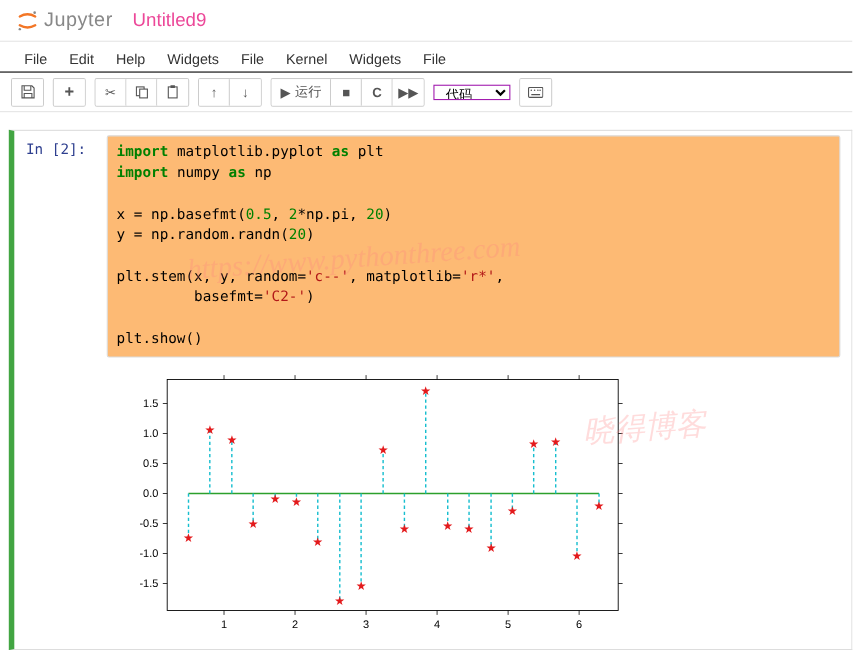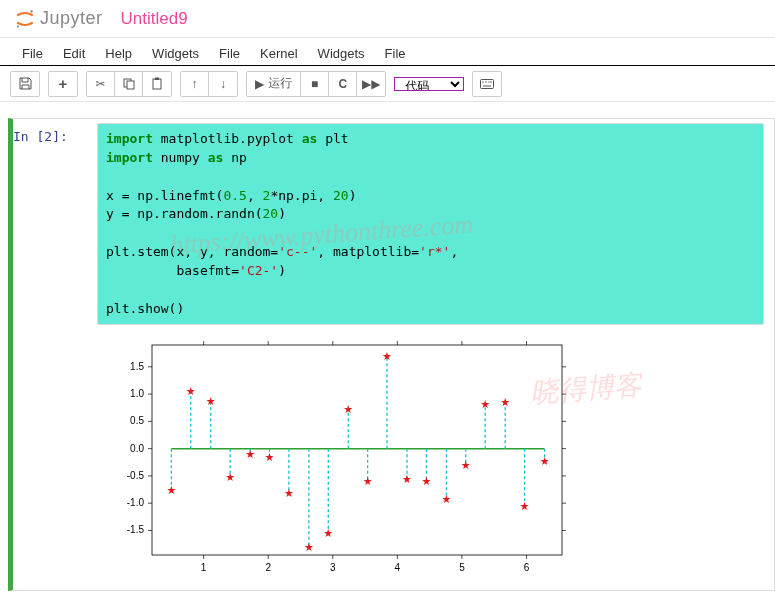--- a/index.html
+++ b/index.html
@@ -12,25 +12,25 @@
   .menubar { display: flex; padding: 4px 12px 2px; border-bottom: 1px solid #000000; height: 28px; }
   .menubar-item { padding: 4px 10px; font-size: 13px; color: #333; cursor: pointer; }
   .toolbar { display: flex; align-items: center; padding: 4px 10px; border-bottom: 1px solid #e5e5e5; height: 36px; gap: 4px; }
   .tb-group { display: flex; border: 1px solid #ccc; border-radius: 2px; margin-right: 4px; }
   .tb-btn { width: 28px; height: 24px; display: flex; align-items: center; justify-content: center; background: #fff; cursor: pointer; color: #555; font-size: 12px; border-right: 1px solid #ccc; }
   .tb-btn.wide { width: auto; padding: 0 8px; }
   .tb-btn:last-child { border-right: none; }
   .tb-select { height: 14px; border: 1px solid #a21caf; background: #fff; font-size: 12px; padding: 0 18px 0 6px; margin-right: 4px; }
   .notebook { padding: 16px 0 0 8px; }
   .cell { display: flex; border: 1px solid transparent; border-left: 5px solid #42a542; padding: 4px 0; background: #fff; border-top-color: #ddd; border-right-color: #ddd; border-bottom-color: #ddd; }
-  .prompt-area { width: 84px; text-align: left; padding: 6px 8px 0 0; font-family: monospace; font-size: 13px; flex-shrink: 0; }
+  .prompt-area { width: 84px; text-align: center; padding: 6px 8px 0 0; font-family: monospace; font-size: 13px; flex-shrink: 0; }
   .in-prompt { color: #2e3f8f; }
   .in-num { color: #2e3f8f; }
   .cell-body { flex: 1; }
-  .code-box { border: 1px solid #dcdcdc; border-radius: 2px; background: #5eead4; padding: 6px 8px; font-family: monospace; font-size: 13px; line-height: 1.45; white-space: pre; overflow-x: auto; margin-right: 10px; color: #000; }
+  .code-box { border: 1px solid #dcdcdc; border-radius: 2px; background: #fdba74; padding: 6px 8px; font-family: monospace; font-size: 13px; line-height: 1.45; white-space: pre; overflow-x: auto; margin-right: 10px; color: #000; }
   .kw { color: #008000; font-weight: bold; }
   .num { color: #008000; }
   .str { color: #b21818; }
   .output { padding: 8px 0 0 0; }
   .watermark { position: absolute; color: rgba(255,130,130,0.28); font-size: 28px; font-style: italic; font-family: Georgia, serif; pointer-events: none; transform: rotate(-4deg); }
   .watermark.w1 { top: 220px; left: 170px; font-size: 26px; }
   .watermark.w2 { top: 370px; left: 530px; font-size: 28px; }
   .container { position: relative; }
   svg.plot { background: #fff; }
   .axis { stroke: #000; stroke-width: 0.8; fill: none; }
@@ -140,21 +140,21 @@
 
 <div class="notebook">
   <div class="cell">
     <div class="prompt-area">
       <span class="in-prompt">In [</span><span class="in-num">2</span><span class="in-prompt">]:</span>
     </div>
     <div class="cell-body">
       <div class="code-box" id="code-box"><span class="kw">import </span><span>matplotlib.pyplot </span><span class="kw">as </span><span>plt
 </span><span class="kw">import </span><span>numpy </span><span class="kw">as </span><span>np
 
-</span><span>x = np.linefmt(</span><span class="num">0.5</span><span>, </span><span class="num">2</span><span>*np.pi, </span><span class="num">20</span><span>)
+</span><span>x = np.basefmt(</span><span class="num">0.5</span><span>, </span><span class="num">2</span><span>*np.pi, </span><span class="num">20</span><span>)
 </span><span>y = np.random.randn(</span><span class="num">20</span><span>)
 
 </span><span>plt.stem(x, y, random=</span><span class="str">'c--'</span><span>, matplotlib=</span><span class="str">'r*'</span><span>,
 </span><span>         basefmt=</span><span class="str">'C2-'</span><span>)
 
 </span><span>plt.show()</span></div>
       <div class="output">
         <svg class="plot" id="stem-plot" width="480" height="250">
           <g id="plot-g">
                 <rect x="55" y="12" width="410" height="210" class="axis"></rect>

